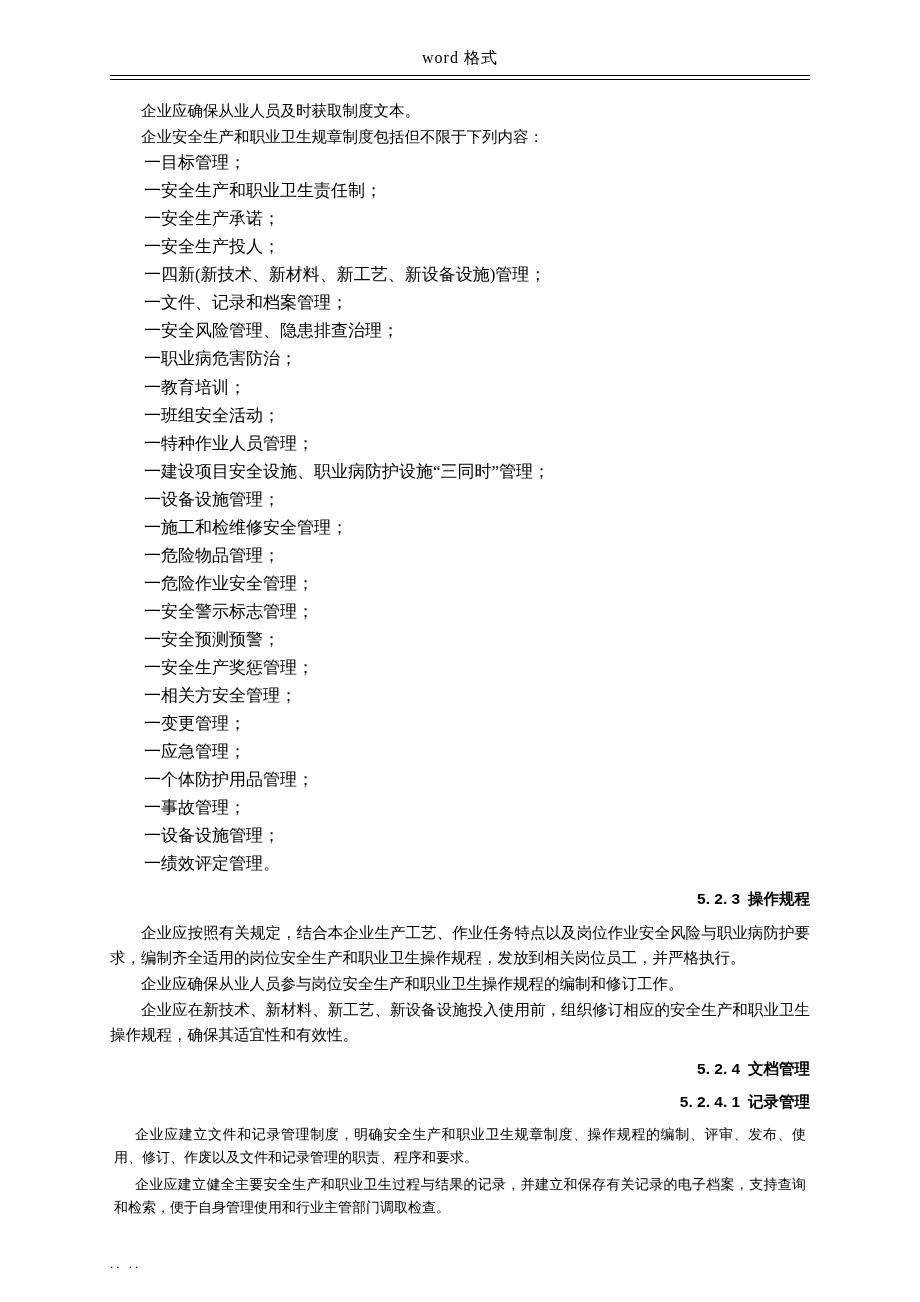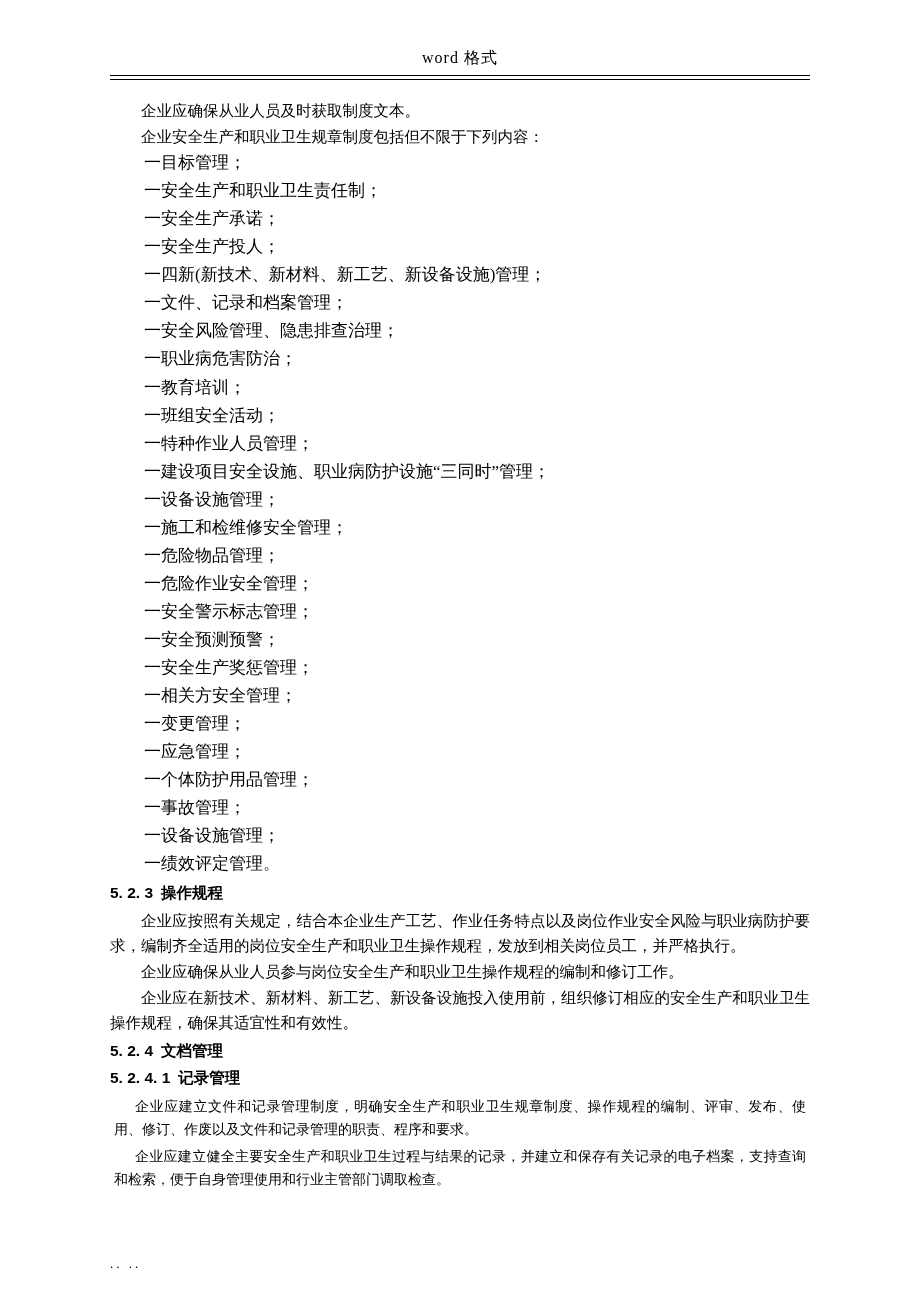--- a/index.html
+++ b/index.html
@@ -40,22 +40,23 @@
   }
   .list-line {
     font-size: 17px;
     line-height: 1.65;
     margin: 0;
     text-indent: 2em;
   }
   .heading {
     font-size: 15.5px;
     line-height: 1.65;
-    margin: 2px 0;
+    margin: 8px 0;
     font-family: "SimSun", serif;
+    text-align: right;
   }
   .heading .num {
     font-family: "Microsoft YaHei", "Heiti SC", sans-serif;
     font-weight: bold;
     margin-right: 4px;
   }
   .heading .title {
     font-family: "Microsoft YaHei", "Heiti SC", sans-serif;
     font-weight: bold;
   }

